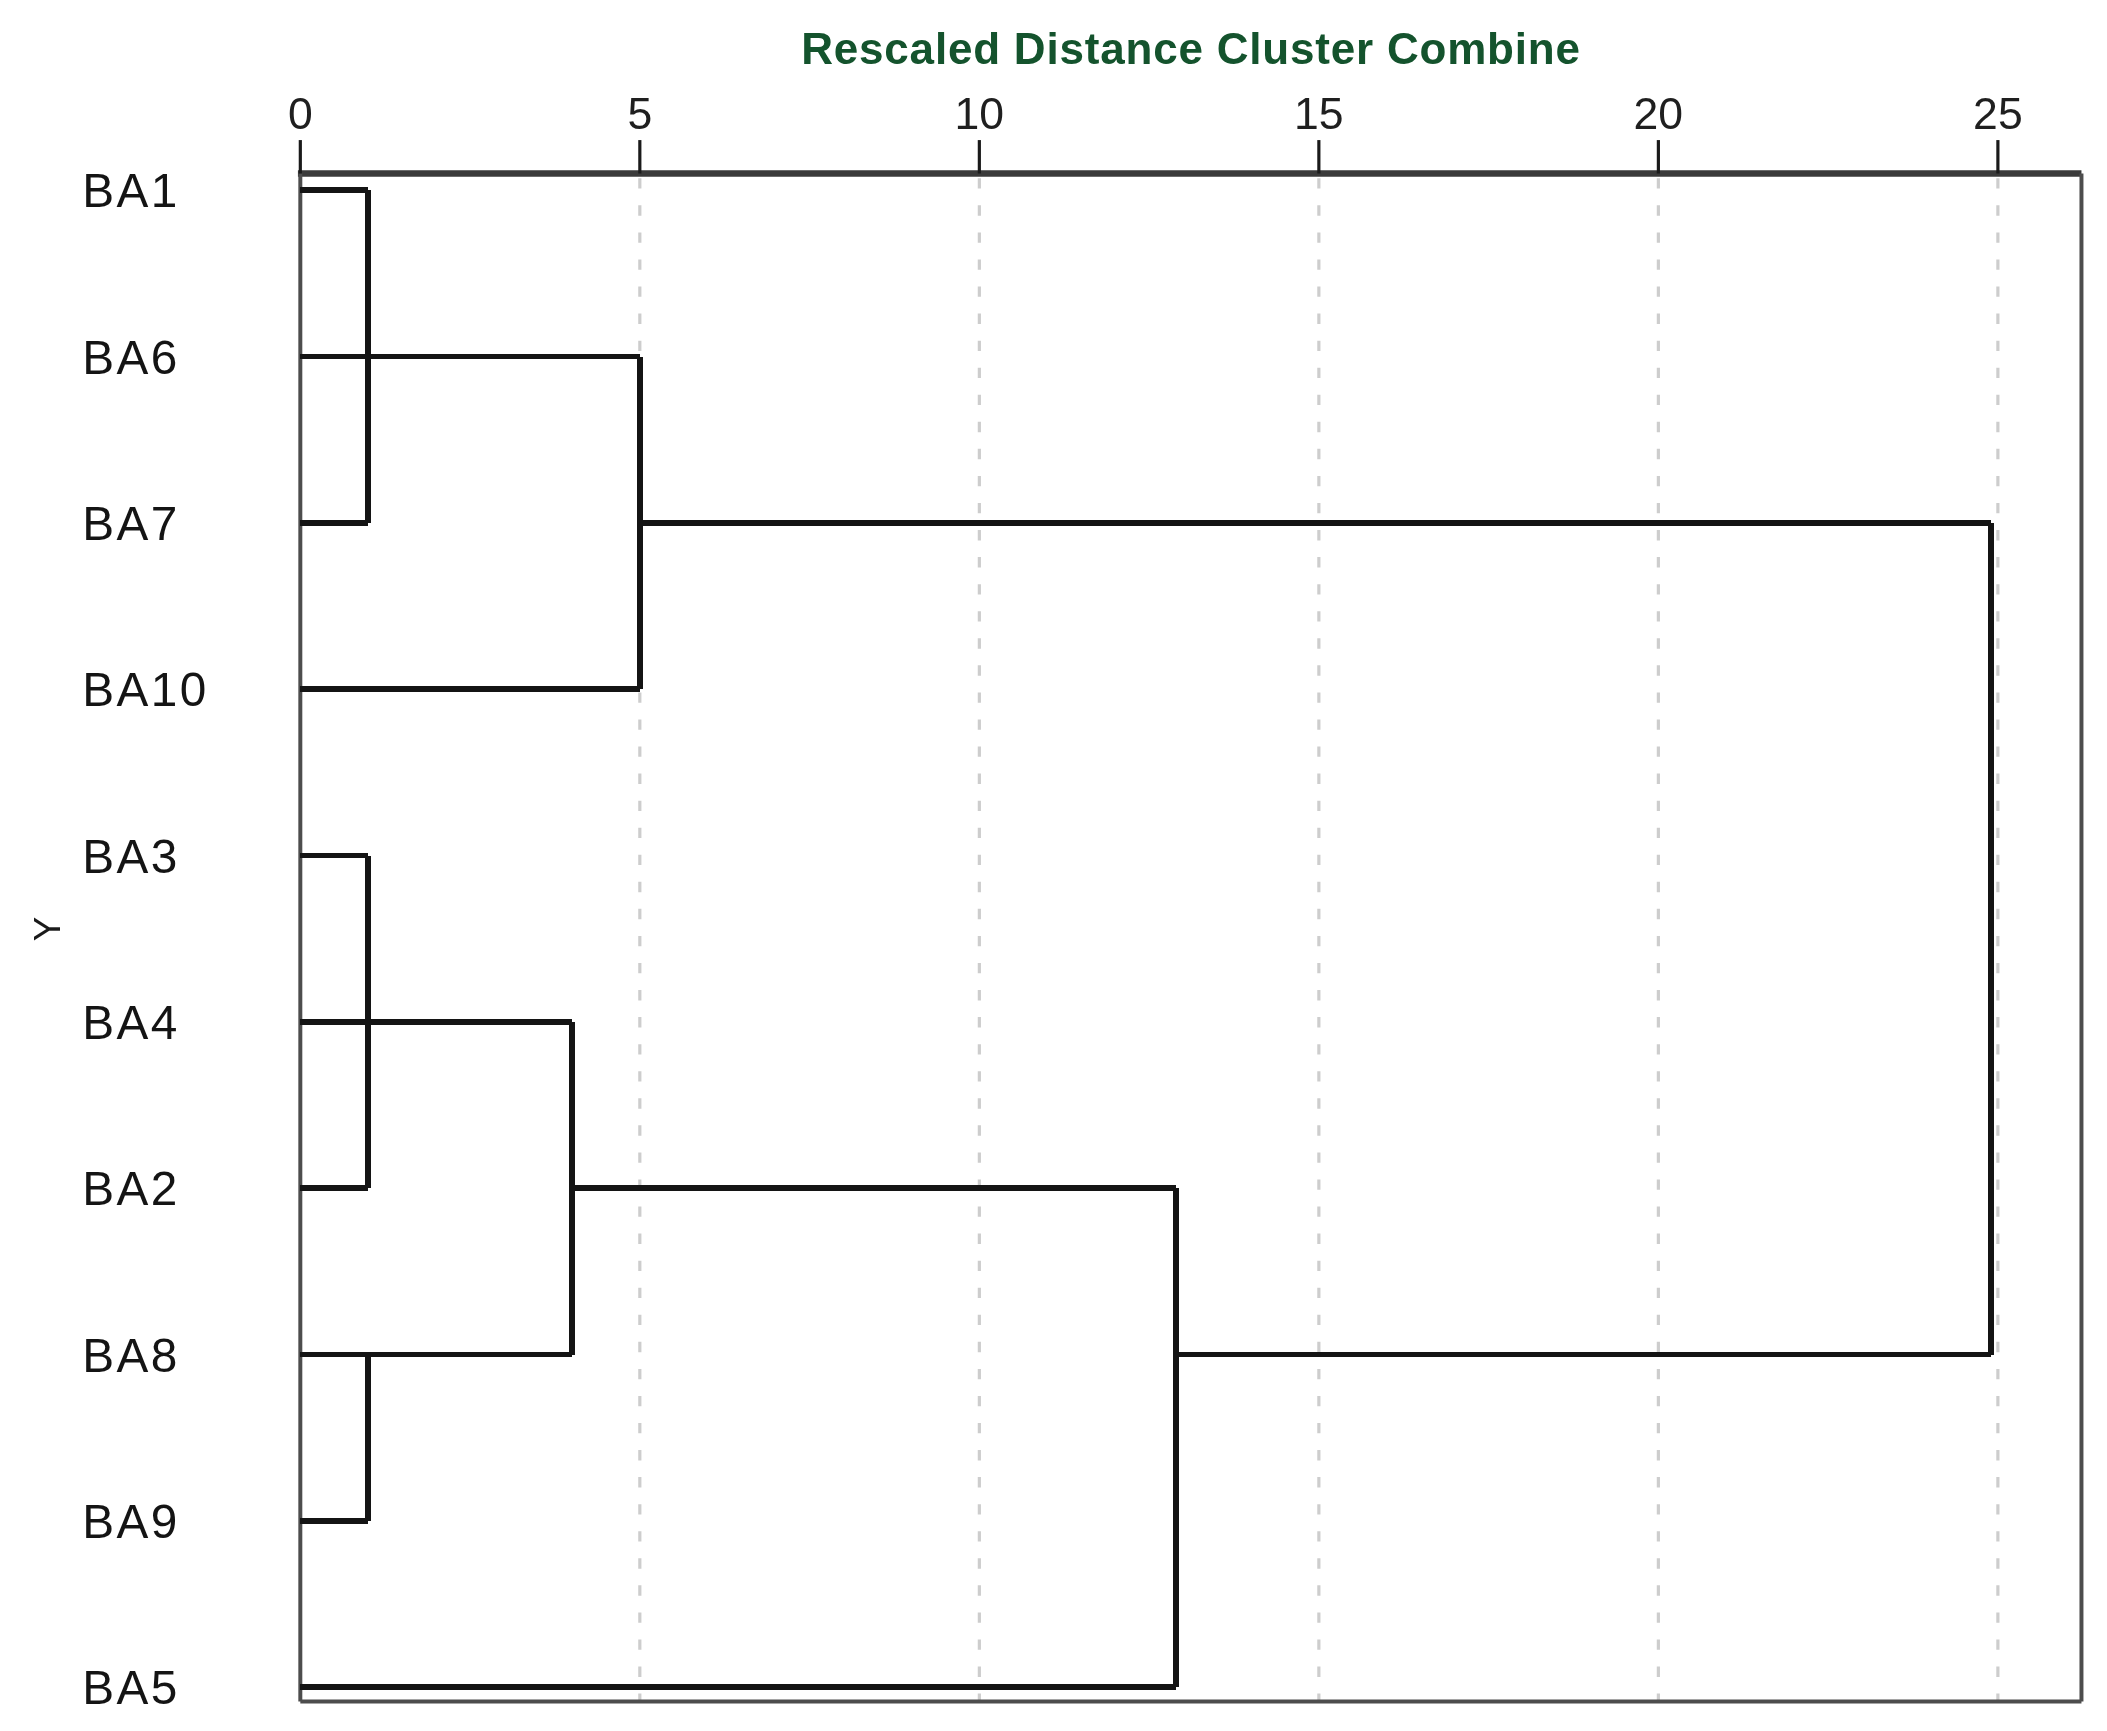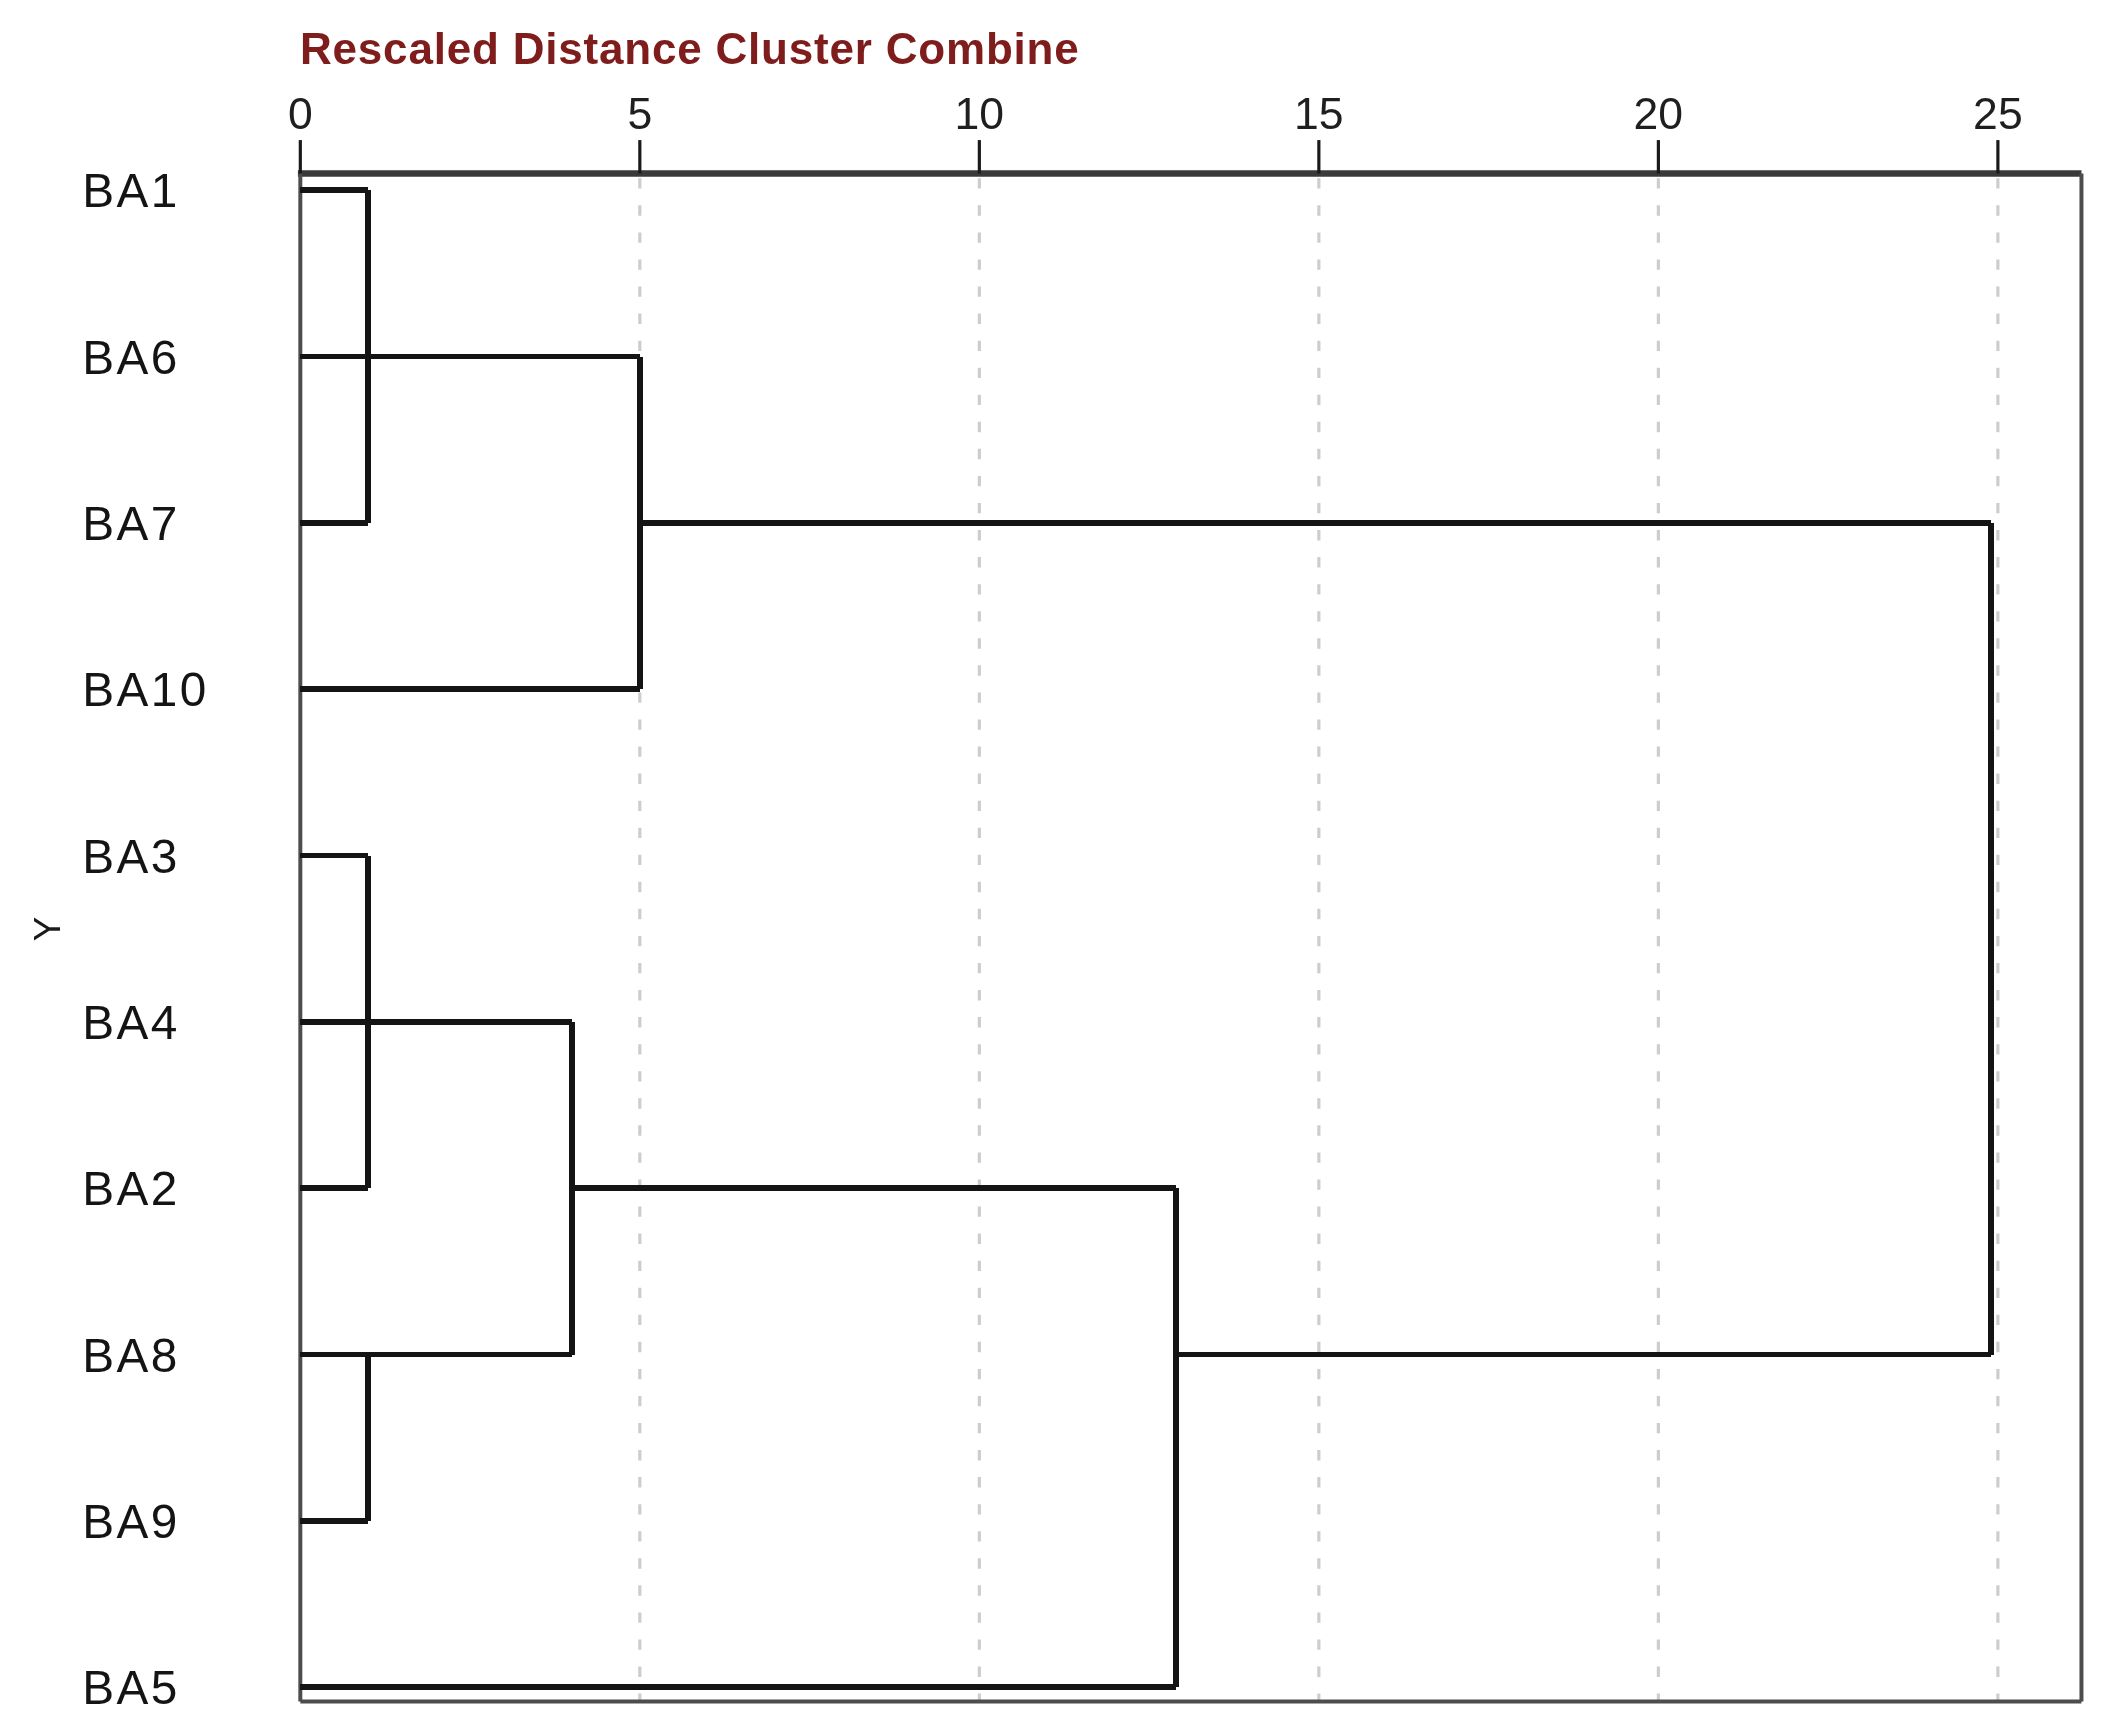--- a/index.html
+++ b/index.html
@@ -13,24 +13,24 @@
     width: 2108px;
     height: 1731px;
     background: #ffffff;
     overflow: hidden;
   }
   #chart-title {
     position: absolute;
     left: 300px;
     top: 24px;
     width: 1782px;
-    text-align: left;
+    text-align: center;
     font-size: 44px;
     font-weight: bold;
-    color: #7f1d1d;
+    color: #14532d;
     letter-spacing: 0.8px;
   }
   #y-axis-label {
     position: absolute;
     left: -8px;
     top: 908px;
     width: 111px;
     text-align: center;
     font-size: 37px;
     color: #1a1a1a;

